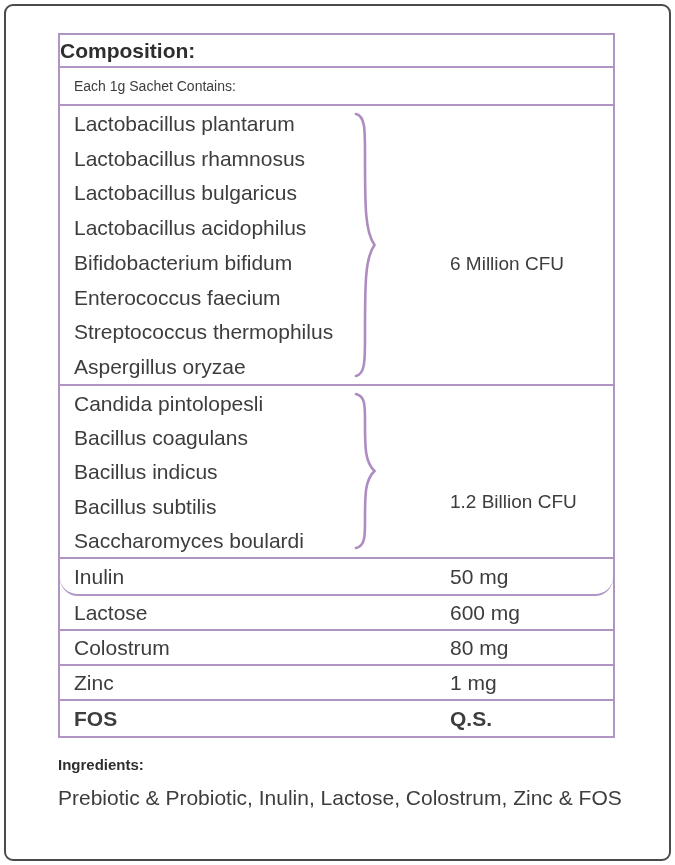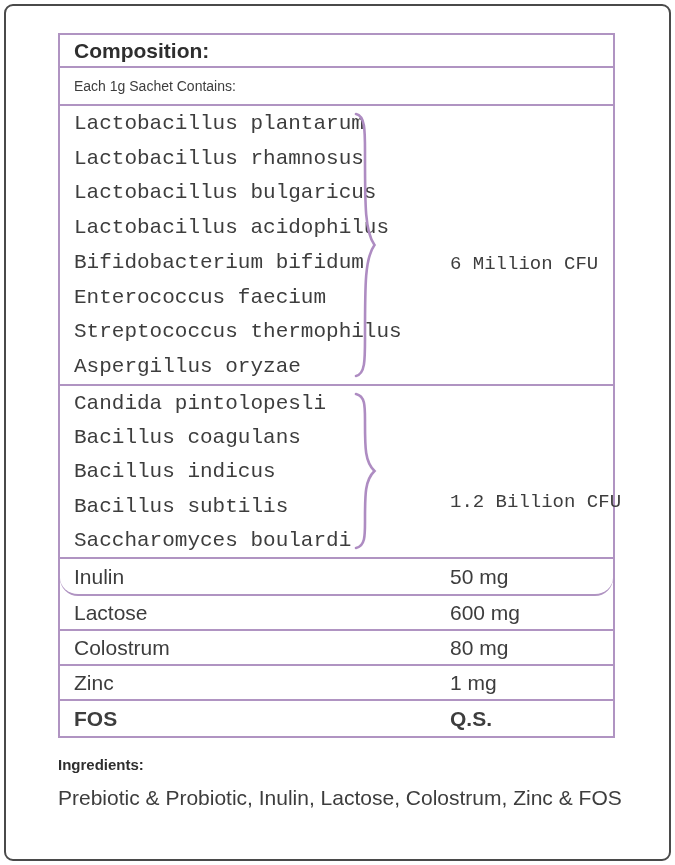--- a/index.html
+++ b/index.html
@@ -15,25 +15,25 @@
   .comp-table{
     position:absolute;left:58px;top:33px;width:557px;height:705px;
     box-sizing:border-box;border:2px solid var(--table-border-color,#b094c2);
     background:#fff;
   }
   .row{
     box-sizing:border-box;position:relative;
     border-bottom:2px solid var(--table-border-color,#b094c2);
   }
   .row:last-child{border-bottom:none;font-weight:bold;}
-  .header-row{height:33px;display:flex;align-items:center;padding-left:14px;
+  .header-row{height:33px;display:flex;align-items:center;padding-left:0;
     font-weight:bold;font-size:21px;color:#2e2e2e;}
   .subheader-row{height:38px;display:flex;align-items:center;padding-left:14px;
     font-size:14px;}
-  .group-row{font-size:21px;font-family:Liberation Mono, monospace;}
+  .group-row{font-size:21px;}
   .group-row.g1{height:280px;}
   .group-row.g2{height:173px;}
   .org-list{padding-left:14px;padding-top:1px;}
   .g1 .org-list{line-height:34.7px;}
   .g2 .org-list{line-height:34.2px;}
   .org{display:block;white-space:nowrap;}
   .brace{position:absolute;left:292px;top:5px;}
   .brace path{fill:none;stroke:var(--brace-color,#ae8cc2);stroke-width:2.6;
     stroke-linecap:round;}
   .cfu{position:absolute;left:390px;font-size:19px;white-space:nowrap;}

